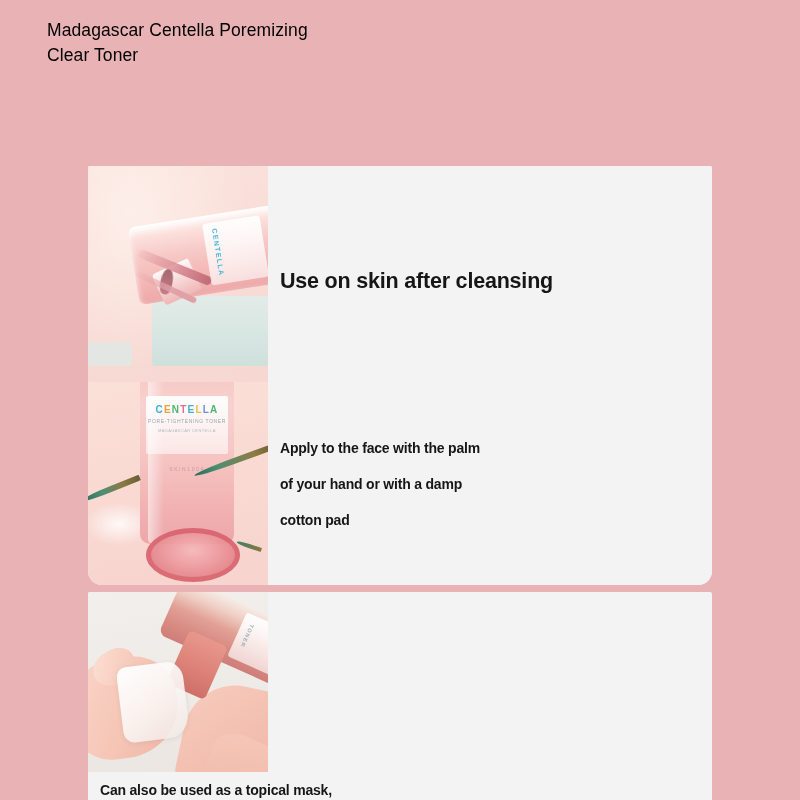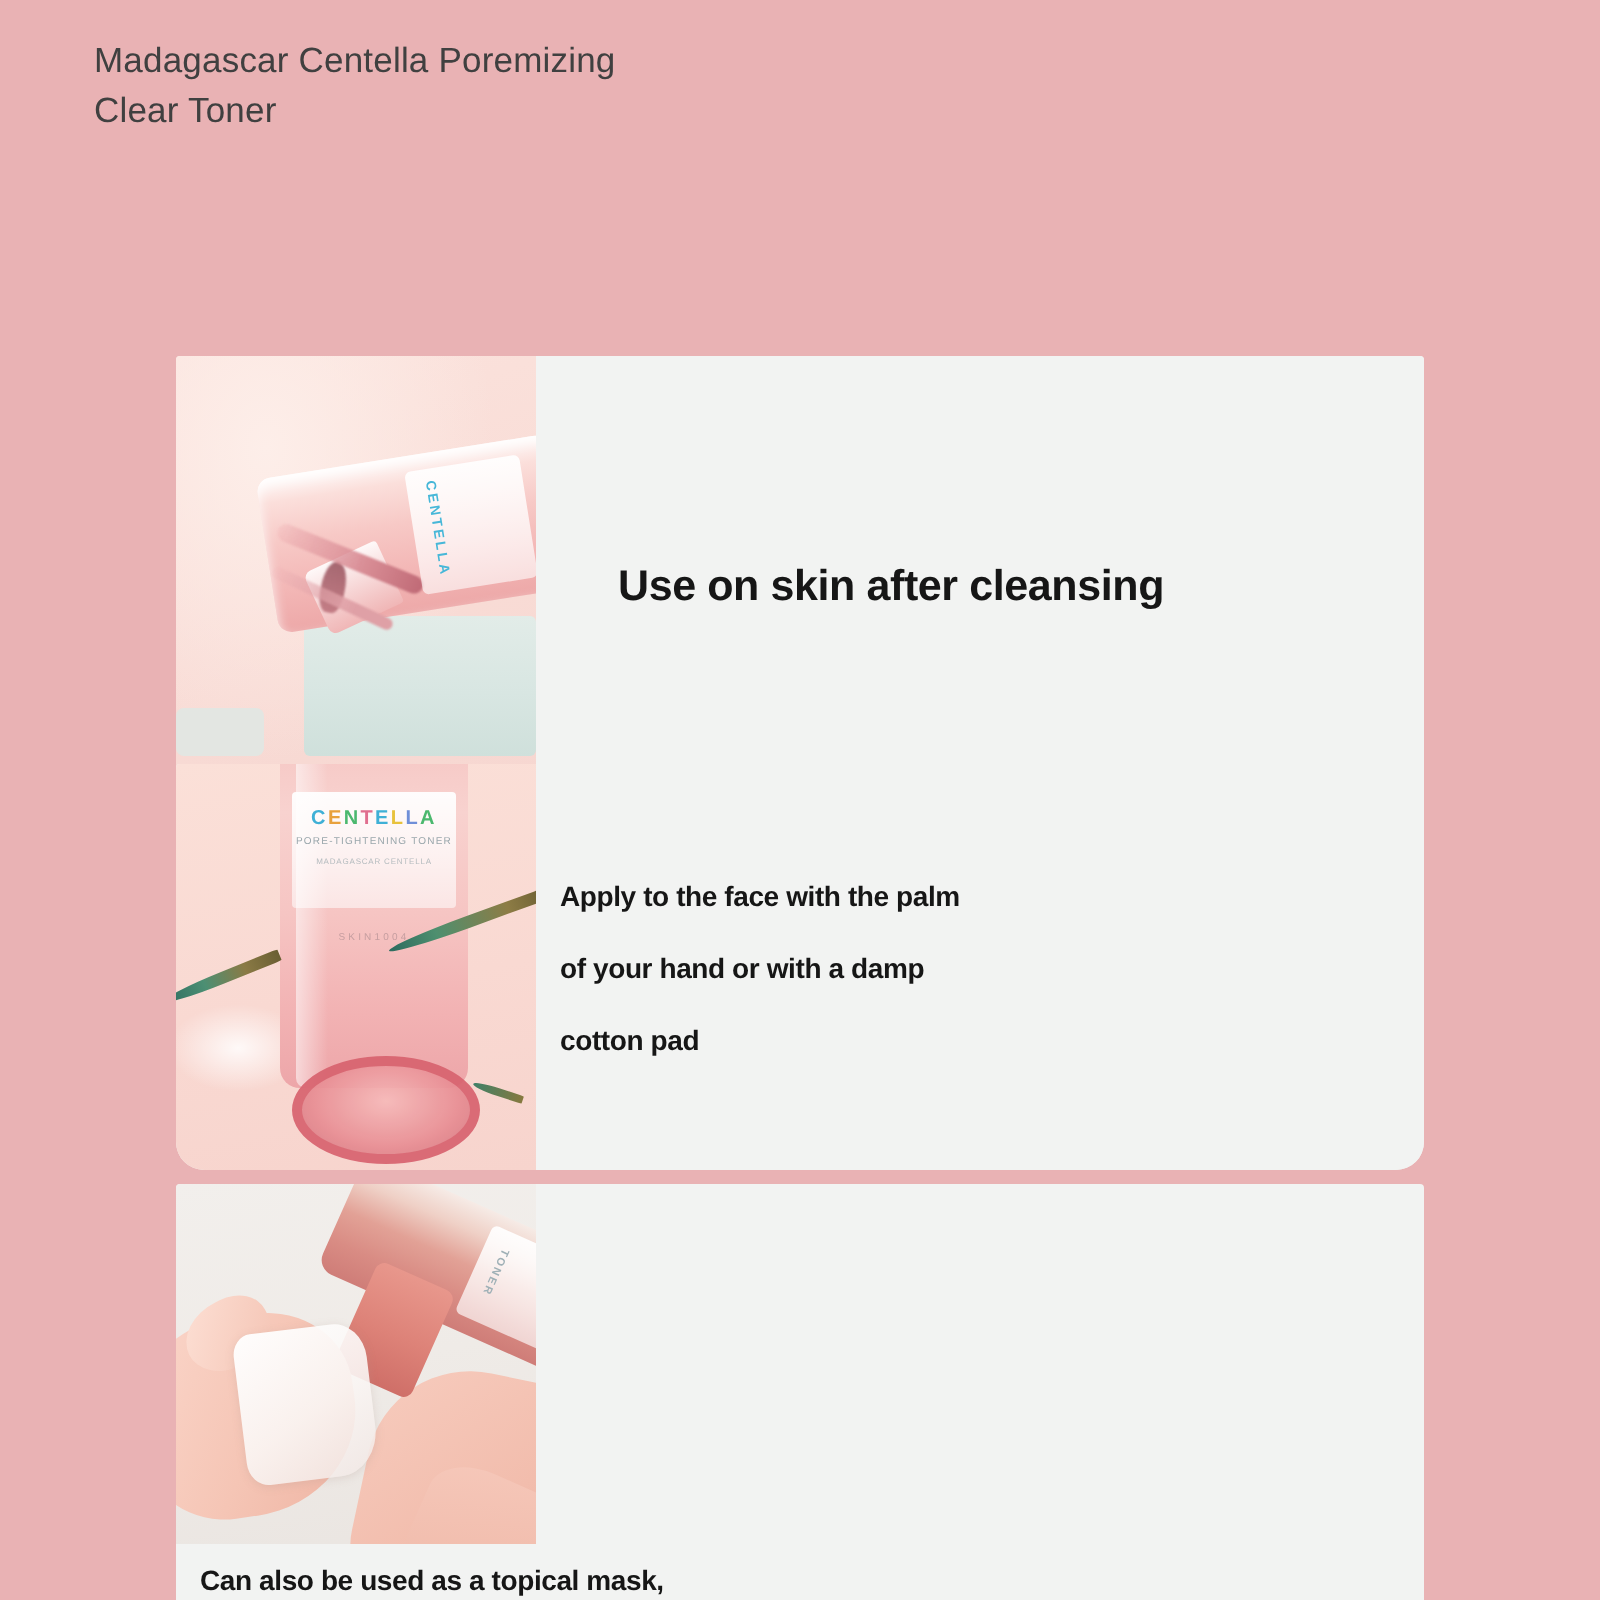--- a/index.html
+++ b/index.html
@@ -23,21 +23,21 @@
 
   
   .product-name {
     position: absolute;
     left: 47px;
     top: 18px;
     width: 400px;
     font-family: "Liberation Sans", sans-serif;
     font-size: 17.5px;
     line-height: 25px;
-    color: #404040;
+    color: #000000;
     letter-spacing: 0.1px;
     white-space: pre-line;
   }
 
   .page-title {
     position: absolute;
     left: 0;
     top: 80px;
     width: 800px;
     text-align: center;
@@ -54,21 +54,21 @@
   
   .card {
     position: absolute;
     left: 88px;
     width: 624px;
     display: flex;
     background: #f2f3f2;
     border-radius: 2px 2px 14px 14px;
     overflow: hidden;
   }
-  #card-0 { top: 178px;  height: 230px; gap: 29px; }
+  #card-0 { top: 166px;  height: 230px; }
   #card-1 { top: 382px;  height: 203px; }
   #card-2 { top: 592px;  height: 251px; flex-direction: column; }
 
   .card-photo {
     position: relative;
     width: 180px;
     flex: 0 0 180px;
     overflow: hidden;
   }
 

